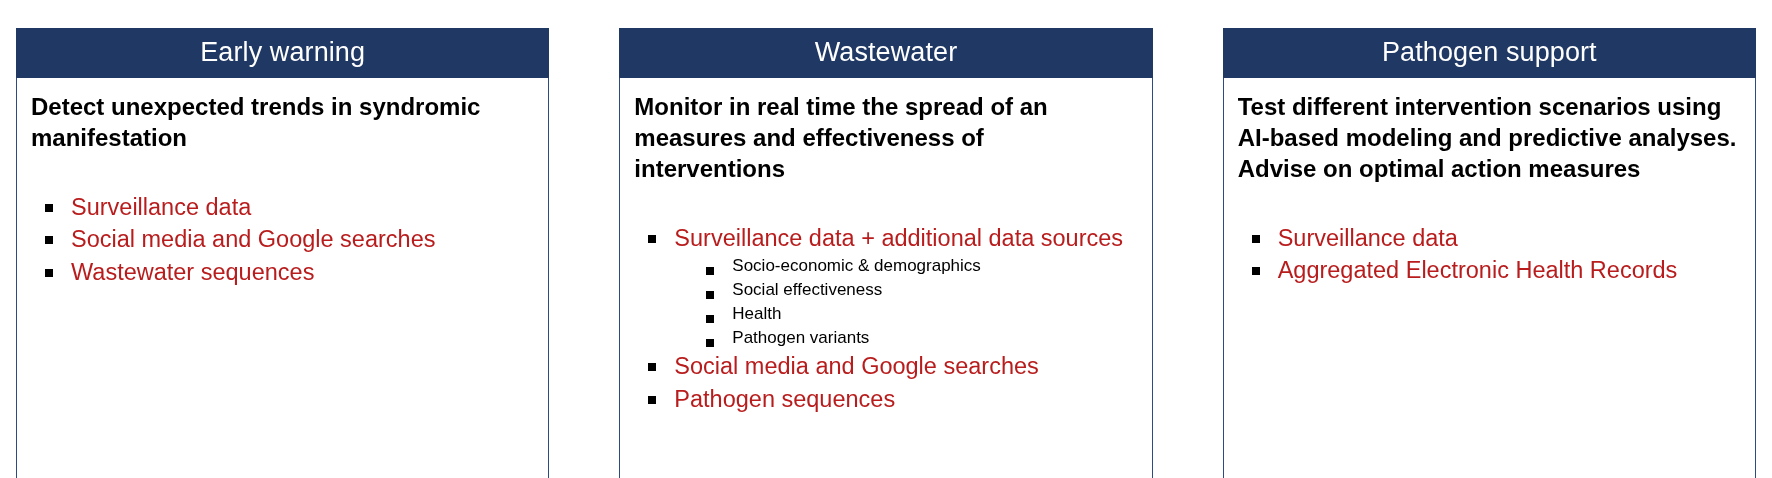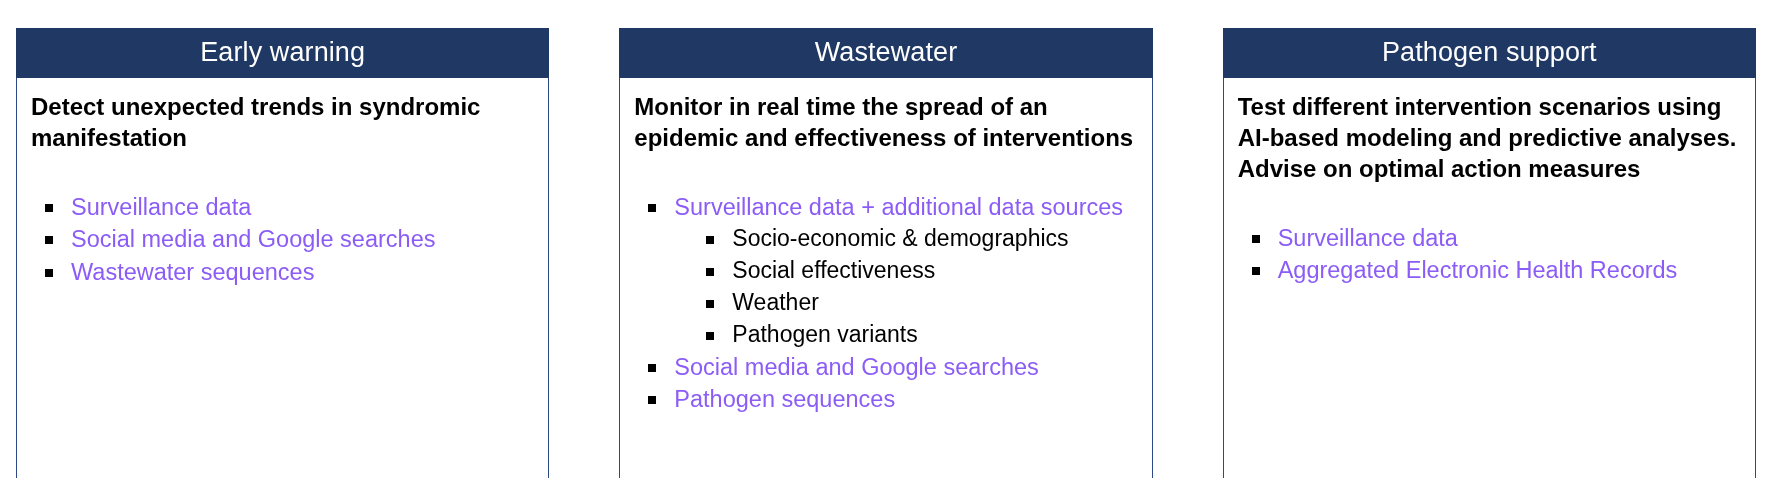--- a/index.html
+++ b/index.html
@@ -60,41 +60,41 @@
   }
   ul.bullets {
     list-style: none;
     margin: 0;
     padding: 0;
   }
   ul.bullets li {
     position: relative;
     font-size: 23.5px;
     line-height: 1.3;
-    color: #8b5cf6;
+    color: #b91c1c;
     margin: 0 0 2px 0;
     padding-left: 40px;
   }
   ul.bullets li::before {
     content: "";
     position: absolute;
     left: 14px;
     top: 12px;
     width: 8px;
     height: 8px;
     background: #000000;
   }
   ul.sub {
     list-style: none;
     margin: 0;
     padding: 0;
   }
   ul.sub li {
     position: relative;
-    font-size: 23px;
+    font-size: 17px;
     line-height: 1.3;
     color: #000000;
     margin: 0 0 2px 0;
     padding-left: 44px;
   }
   ul.sub li::before {
     content: "";
     position: absolute;
     left: 18px;
     top: 12px;
@@ -122,30 +122,30 @@
         <li>Surveillance data</li>
         <li>Social media and Google searches</li>
         <li>Wastewater sequences</li>
       </ul>
     </div>
   </section>
 
   <section class="panel">
     <div class="panel-header">Wastewater</div>
     <div class="panel-body">
-      <p class="panel-title">Monitor in real time the spread of an epidemic and effectiveness of interventions</p>
+      <p class="panel-title">Monitor in real time the spread of an measures and effectiveness of interventions</p>
       <div class="spacer"></div>
       <ul class="bullets">
         <li>Surveillance data + additional data sources</li>
       </ul>
       <div class="sub-wrap">
         <ul class="sub">
           <li>Socio-economic &amp; demographics</li>
           <li>Social effectiveness</li>
-          <li>Weather</li>
+          <li>Health</li>
           <li>Pathogen variants</li>
         </ul>
       </div>
       <ul class="bullets">
         <li>Social media and Google searches</li>
         <li>Pathogen sequences</li>
       </ul>
     </div>
   </section>
 

